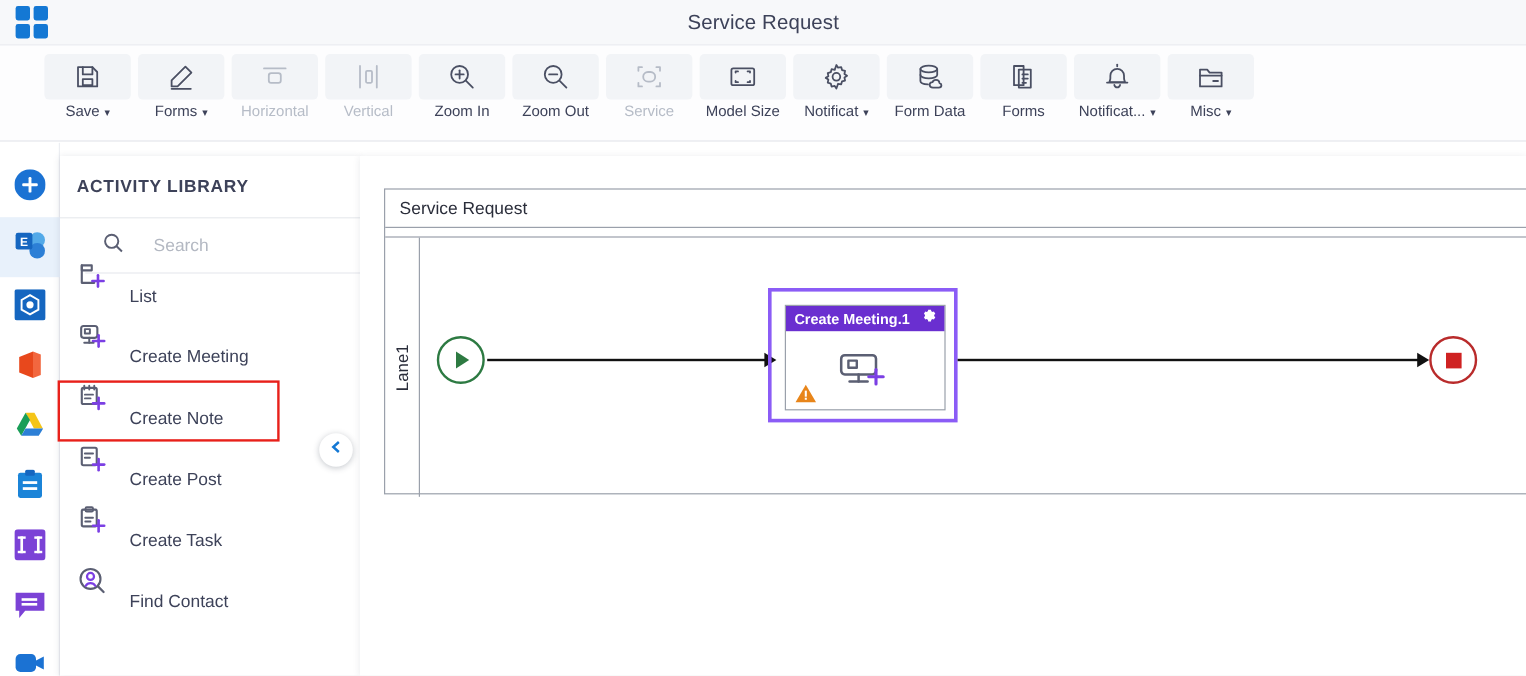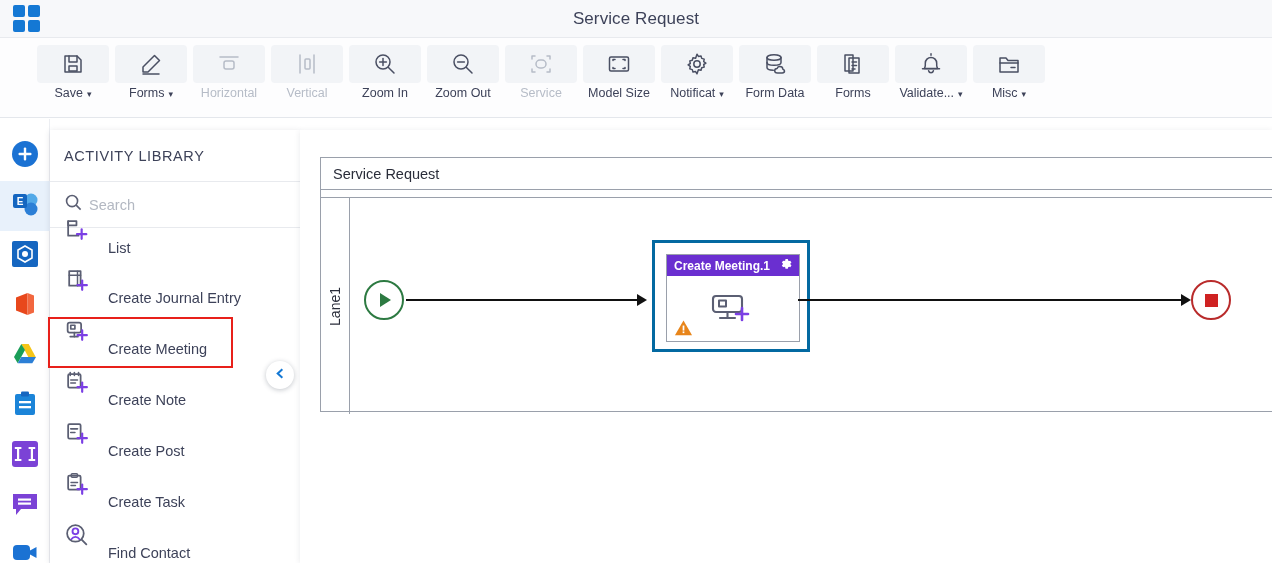--- a/index.html
+++ b/index.html
@@ -84,27 +84,28 @@
     position: absolute; top: 130px; left: 50px;
     width: 250px; height: 433px;
     background: #ffffff;
     box-shadow: 0 1px 6px rgba(40,50,70,.13);
     overflow: hidden;
   }
   #library-title {
     height: 52px; line-height: 52px;
     padding-left: 14px;
     font-size: 14.5px; letter-spacing: .6px;
-    color: #3d4259; font-weight: 400;
+    color: #3d4259; font-weight: 700;
     border-bottom: 1px solid #e8eaee;
   }
   #search-row {
     height: 46px; display: flex; align-items: center;
-    padding-left: 14px; gap: 4px;
+    padding-left: 14px; gap: 22px;
     border-bottom: 1px solid #e8eaee;
+    margin-left: 21px;
   }
   #search-input {
     border: none; outline: none;
     font-size: 14.5px; font-family: "Liberation Sans", sans-serif;
     color: #3d4259; width: 175px; background: transparent;
   }
   #search-input::placeholder { color: #b3b8c2; }
   #lib-list { position: relative; }
   .lib-item {
     height: 51px; display: flex; align-items: center;
@@ -184,22 +185,21 @@
     left: 870px; top: 82px;
     width: 40px; height: 40px; border-radius: 50%;
     border: 2.5px solid #b92b2b;
     display: flex; align-items: center; justify-content: center;
   }
   #end-sq { width: 13px; height: 13px; background: #cf2222; }
 
   #task-selection {
     position: absolute; left: 319px; top: 42px;
     width: 158px; height: 112px;
-    border: 3px solid #0369a1;
-    margin-left: 12px;
+    border: 3px solid #8b5cf6;
   }
   #task-box {
     position: absolute; left: 11px; top: 11px;
     width: 134px; height: 88px;
     border: 1px solid #9aa0ab;
     background: #ffffff;
   }
   #task-header {
     height: 21px;
     background: #6a2fd0;
@@ -379,21 +379,21 @@
     <div class="tb-item">
       <div class="tb-icon">
         <svg width="24" height="24" viewBox="0 0 24 24" fill="none" stroke-linecap="round" stroke-linejoin="round">
           <path d="M12 3.2V1.8"></path>
           <path d="M5.5 16.5c0-1 .8-1.3.8-3.2v-2.1A5.7 5.7 0 0112 5.4a5.7 5.7 0 015.7 5.8v2.1c0 1.9.8 2.2.8 3.2z"></path>
           <line x1="3.5" y1="16.8" x2="20.5" y2="16.8"></line>
           <path d="M9.6 18.8c.3 1.2 1.2 2 2.4 2s2.1-.8 2.4-2"></path>
         </svg>
       </div>
       <div class="tb-label">
-        <span>Validate...</span>
+        <span>Notificat...</span>
         <span class="caret">▾</span>
       </div>
     </div>
     <div class="tb-item">
       <div class="tb-icon">
         <svg width="24" height="24" viewBox="0 0 24 24" fill="none" stroke-linecap="round" stroke-linejoin="round">
           <path d="M3 6h6l2 2.5h10V20H3z"></path>
           <line x1="3" y1="11" x2="21" y2="11"></line>
           <line x1="14" y1="15.5" x2="18" y2="15.5"></line>
         </svg>
@@ -490,32 +490,20 @@
       <div class="lib-item clipped">
         <span class="lib-icon"><svg width="27" height="27" viewBox="0 0 26 26" fill="none" stroke="#5b5f73" stroke-linecap="round" stroke-linejoin="round" style="margin-top:-9px;">
             <path d="M4 4h8v4H4z" stroke-width="1.7"></path>
             <path d="M4 4v14h10" stroke-width="1.7"></path>
             <g stroke="#7b3fe4" stroke-width="2.1">
               <line x1="17" y1="12" x2="17" y2="21"></line>
               <line x1="12.5" y1="16.5" x2="21.5" y2="16.5"></line>
             </g>
           </svg></span>
         <span class="lib-label">List</span>
-      </div>
-      <div class="lib-item">
-        <span class="lib-icon"><svg width="27" height="27" viewBox="0 0 26 26" fill="none" stroke="#5b5f73" stroke-linecap="round" stroke-linejoin="round" style="">
-            <path d="M5 4h11v14H5z" stroke-width="1.7"></path>
-            <line x1="5" y1="8" x2="16" y2="8" stroke-width="1.5"></line>
-            <line x1="13" y1="4" x2="13" y2="18" stroke-width="1.4"></line>
-            <g stroke="#7b3fe4" stroke-width="2.1">
-              <line x1="17.5" y1="13" x2="17.5" y2="22"></line>
-              <line x1="13" y1="17.5" x2="22" y2="17.5"></line>
-            </g>
-          </svg></span>
-        <span class="lib-label">Create Journal Entry</span>
       </div>
       <div class="lib-item">
         <span class="lib-icon"><svg width="27" height="27" viewBox="0 0 26 26" fill="none" stroke="#5b5f73" stroke-linecap="round" stroke-linejoin="round" style="">
             <rect x="3.5" y="4.5" width="13" height="9.5" rx="2" stroke-width="1.7"></rect>
             <rect x="6.5" y="7" width="4" height="3.6" stroke-width="1.6"></rect>
             <line x1="10" y1="14" x2="10" y2="18" stroke-width="1.6"></line>
             <line x1="6" y1="18" x2="13.5" y2="18" stroke-width="1.6"></line>
             <g stroke="#7b3fe4" stroke-width="2.1">
               <line x1="17.5" y1="12" x2="17.5" y2="21"></line>
               <line x1="13" y1="16.5" x2="22" y2="16.5"></line>

